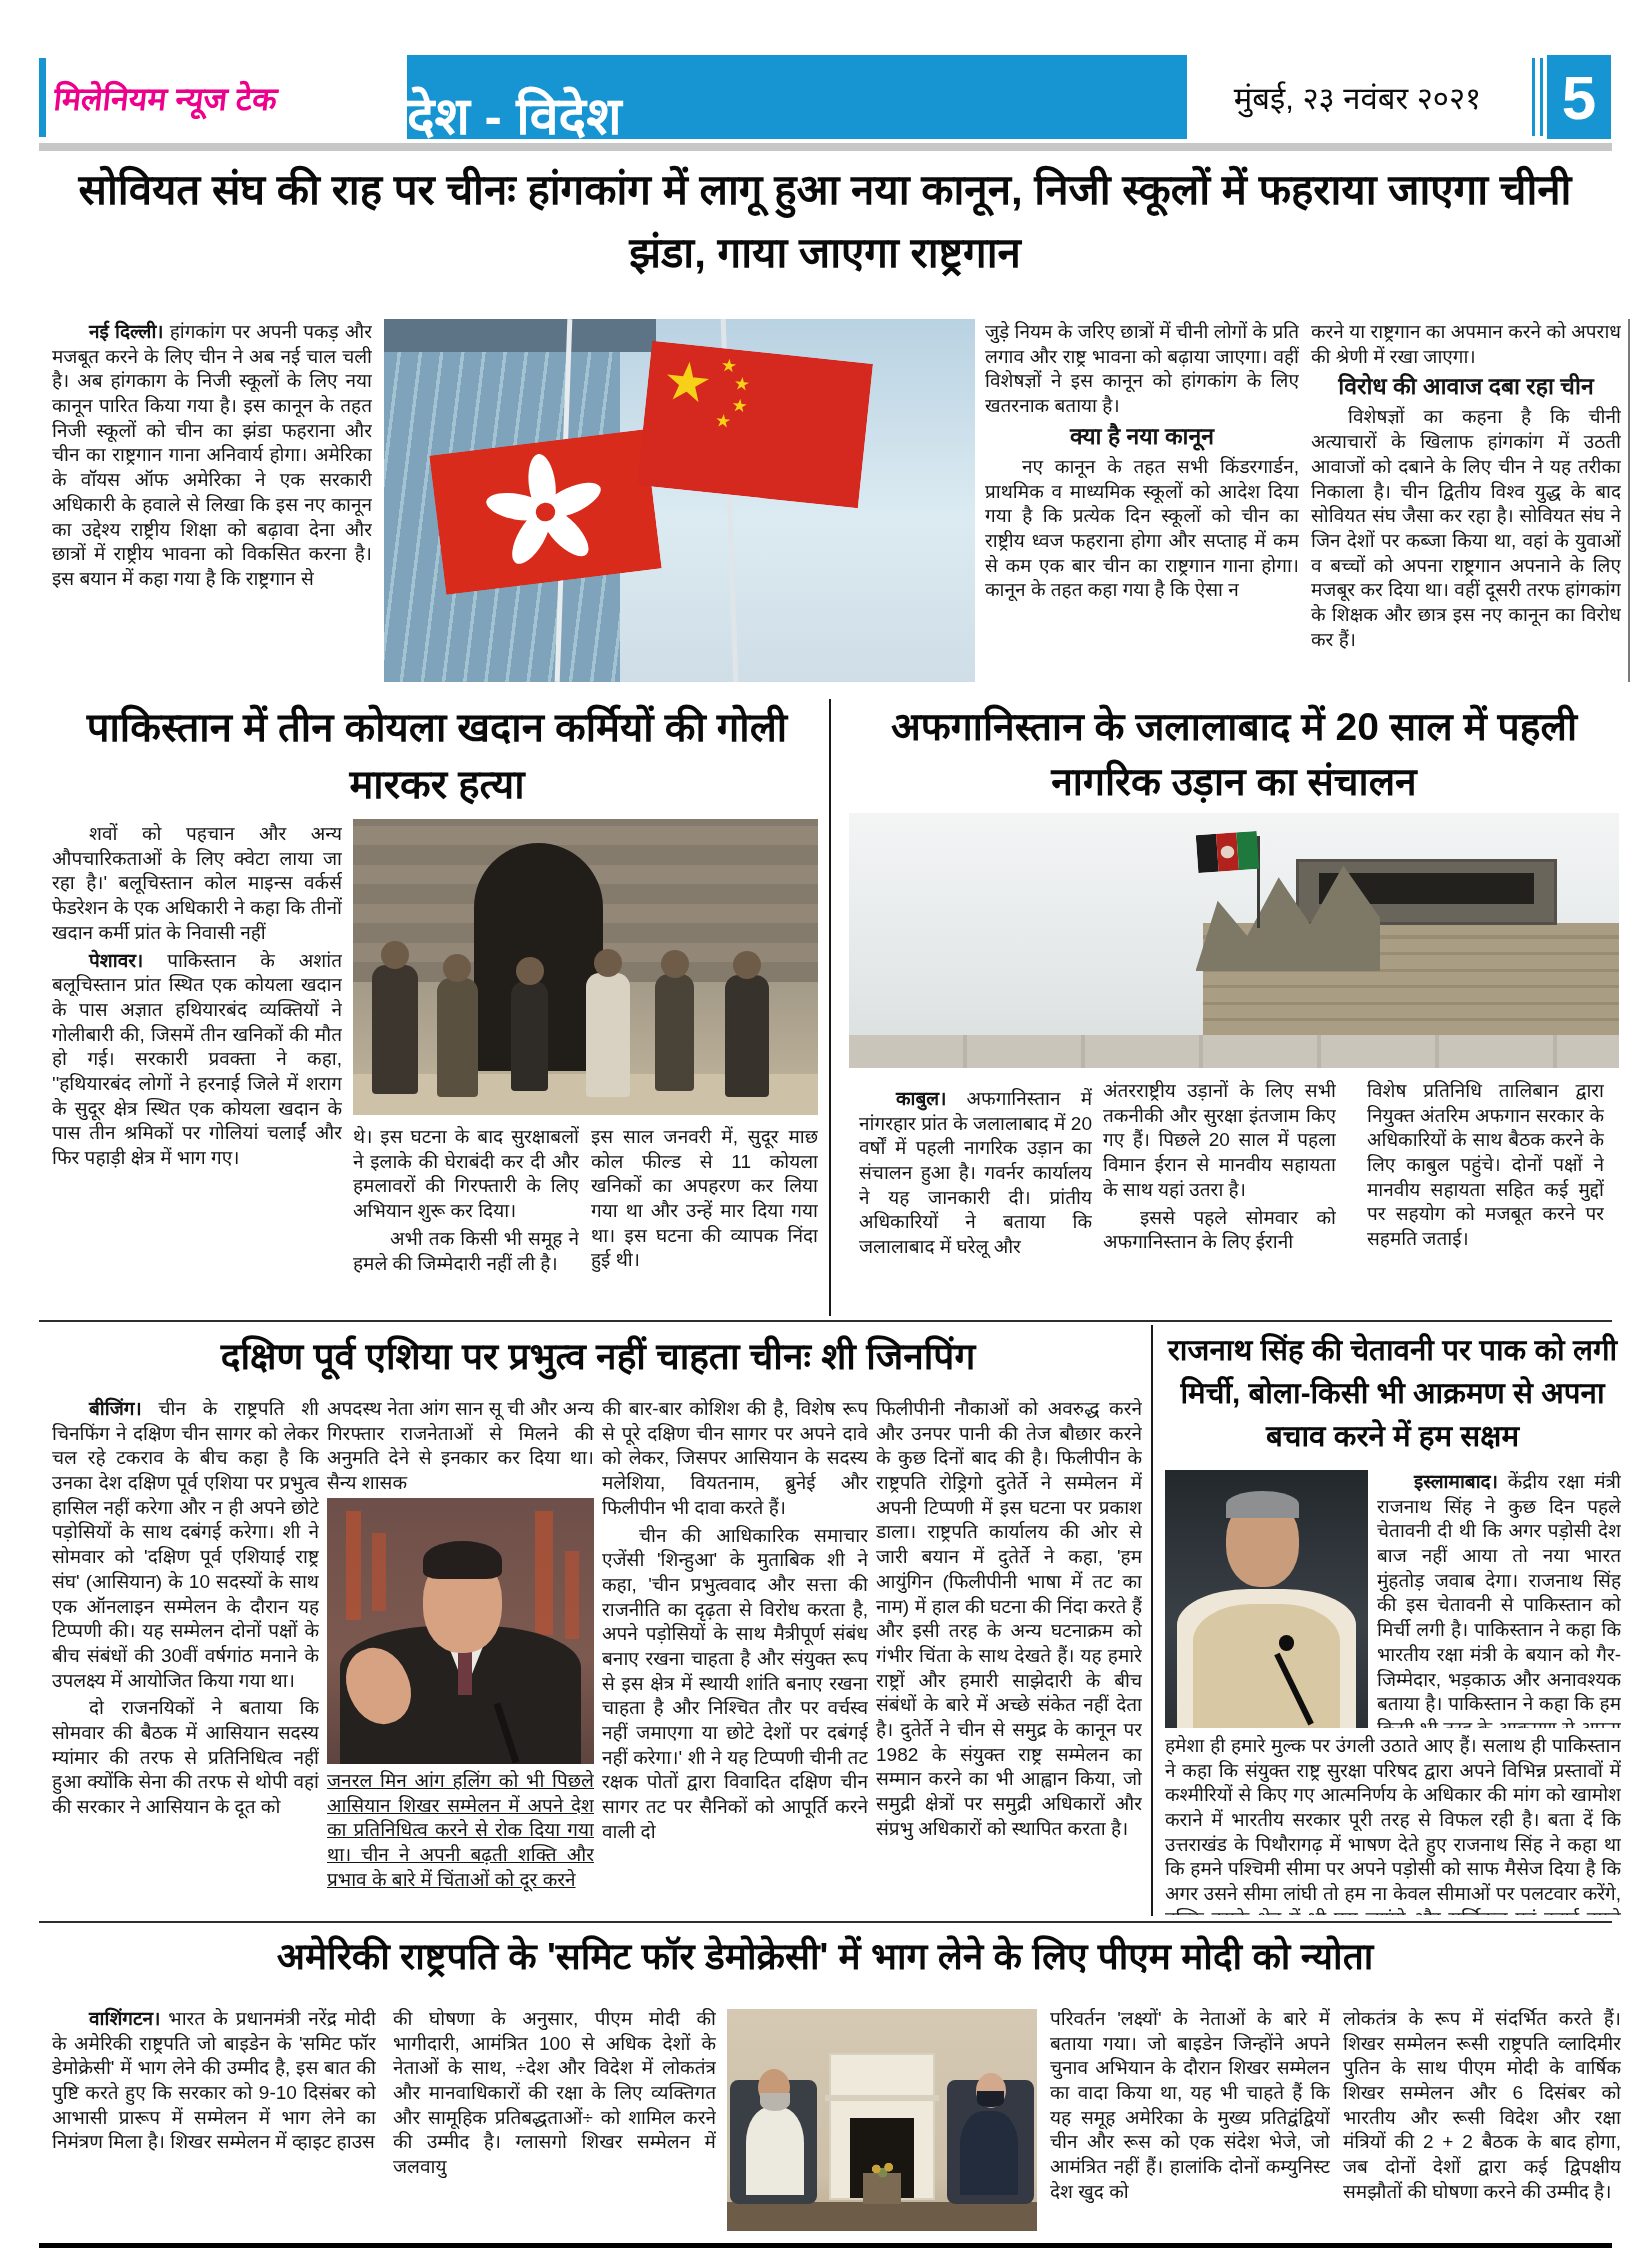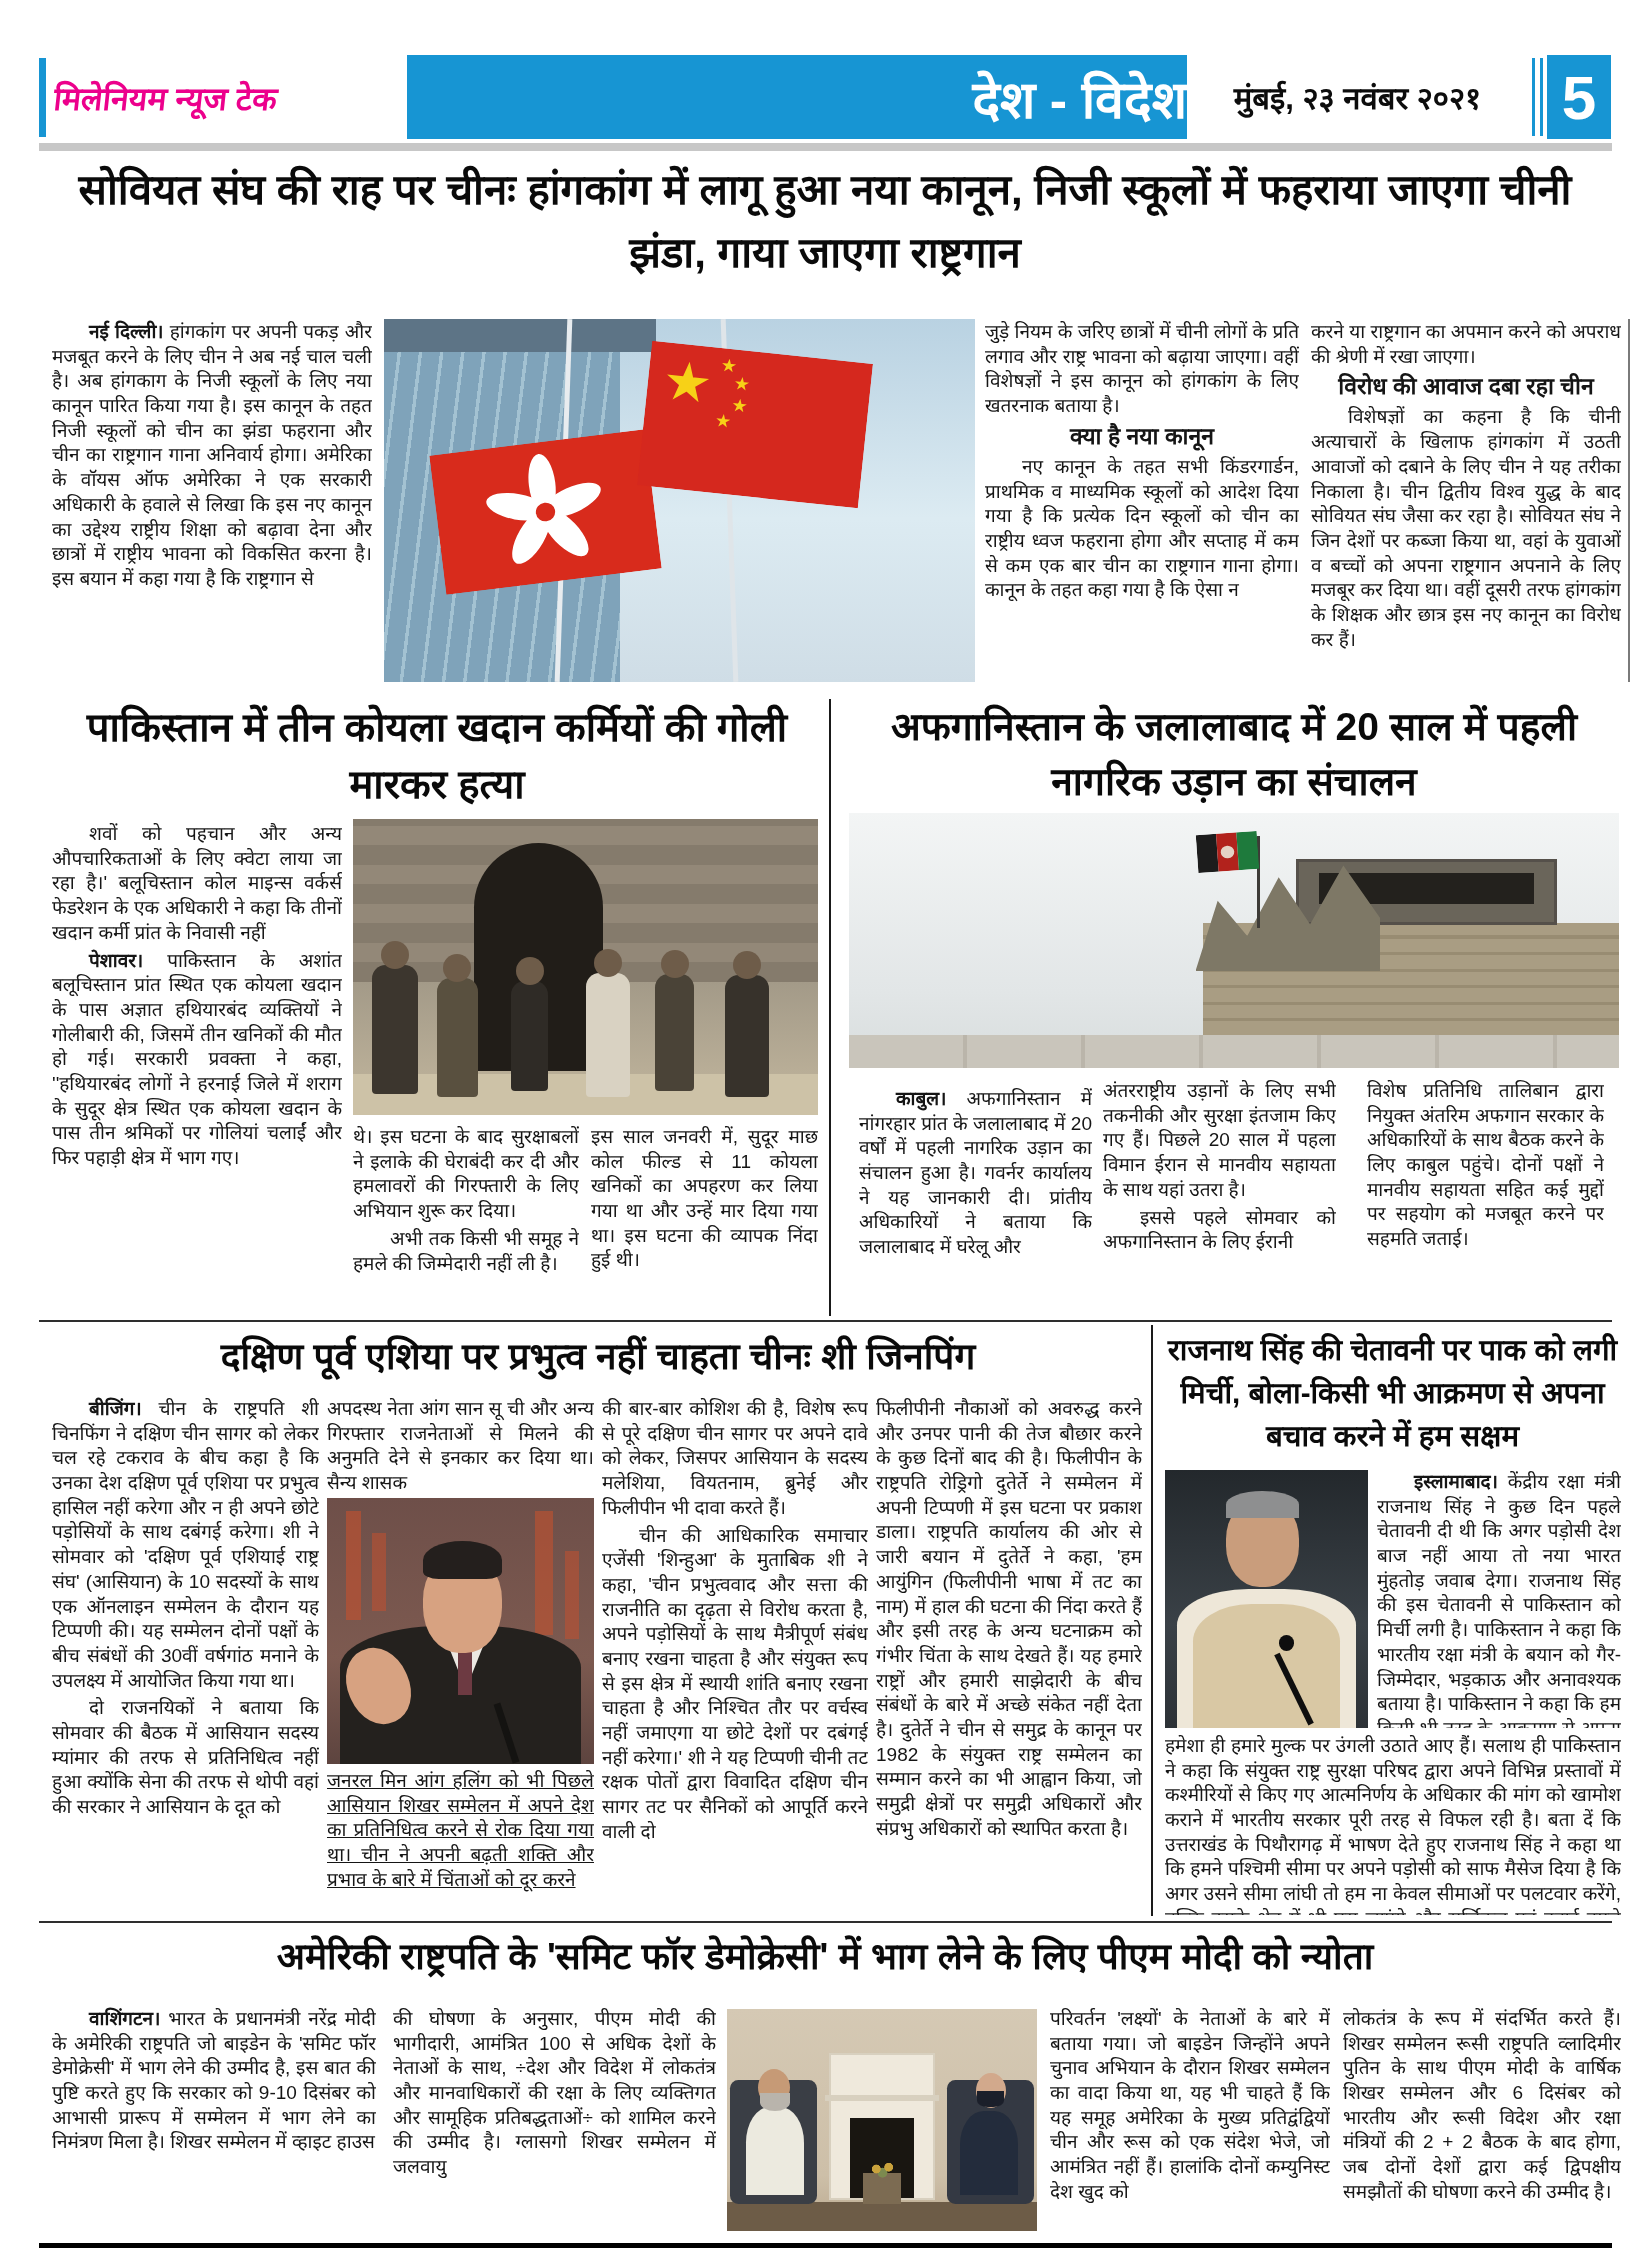--- a/index.html
+++ b/index.html
@@ -10,39 +10,39 @@
   .body-col p{margin:0 0 3.1px 0;}
   .body-col p.ind{text-indent:37px;}
   .dl{font-weight:bold;}
   .subhead{font-weight:bold;text-align:center;font-size:23px;margin:5.2px 0;text-indent:0;}
   .hl{position:absolute;font-weight:700;color:#0a0a0a;text-align:center;}
   .vr{position:absolute;background:#1a1a1a;}
   .hrule{position:absolute;background:#2e2e2e;}
   .photo{position:absolute;overflow:hidden;}
   .fig{position:absolute;border-radius:13.5px 13.5px 4.1px 4.1px;}
   .fig .head{position:absolute;top:-24px;left:50%;transform:translateX(-50%);width:28px;height:28px;border-radius:50%;background:#6e5c49;}
-  .banner-text{width:100%;height:100%;display:flex;align-items:center;justify-content:flex-end;}
+  .banner-text{width:100%;height:100%;display:flex;align-items:center;justify-content:flex-start;margin-top:16px;}
 </style>
 </head>
 <body>
 
 <div class="page">
 
   <div class="abs" style="left:0;top:0;width:1650px;height:151px;">
     <div class="abs" style="left:39px;top:58px;width:7.2px;height:79px;background:#1795d3;"></div>
     <div class="abs" style="left:54px;top:58px;width:350px;height:79px;display:flex;align-items:center;">
       <span style="color:#ec008c;font-weight:800;font-size:32px;transform:skewX(-6deg);white-space:nowrap;">मिलेनियम न्यूज टेक</span>
     </div>
     <div class="abs" style="left:407px;top:55px;width:780px;height:84px;background:#1795d3;">
       <div class="banner-text">
           <span style="color:#ffffff;font-weight:800;font-size:52px;">देश - विदेश</span>
         </div>
     </div>
     <div class="abs" style="left:1188px;top:55px;width:339px;height:84px;display:flex;align-items:center;justify-content:center;">
-      <span style="color:#0c0c0c;font-weight:700;font-size:31px;white-space:nowrap;">मुंबई, २३ नवंबर २०२१</span>
+      <span style="color:#0c0c0c;font-weight:400;font-size:31px;white-space:nowrap;">मुंबई, २३ नवंबर २०२१</span>
     </div>
     <div class="abs" style="left:1532px;top:58px;width:3.1px;height:78px;background:#1795d3;"></div>
     <div class="abs" style="left:1540px;top:58px;width:3.1px;height:78px;background:#1795d3;"></div>
     <div class="abs" style="left:1547px;top:55px;width:64px;height:84px;background:#1795d3;display:flex;align-items:center;justify-content:center;">
       <span style="color:#ffffff;font-weight:800;font-size:62px;">5</span>
     </div>
     <div class="abs" style="left:39px;top:143px;width:1573px;height:8.3px;background:#c7c7c7;"></div>
   </div>
 
   <div class="hl" style="left:57px;top:158px;width:1536px;height:150px;font-size:42px;line-height:1.5;overflow:hidden;">सोवियत संघ की राह पर चीनः हांगकांग में लागू हुआ नया कानून, निजी स्कूलों में फहराया जाएगा चीनी झंडा, गाया जाएगा राष्ट्रगान</div>

